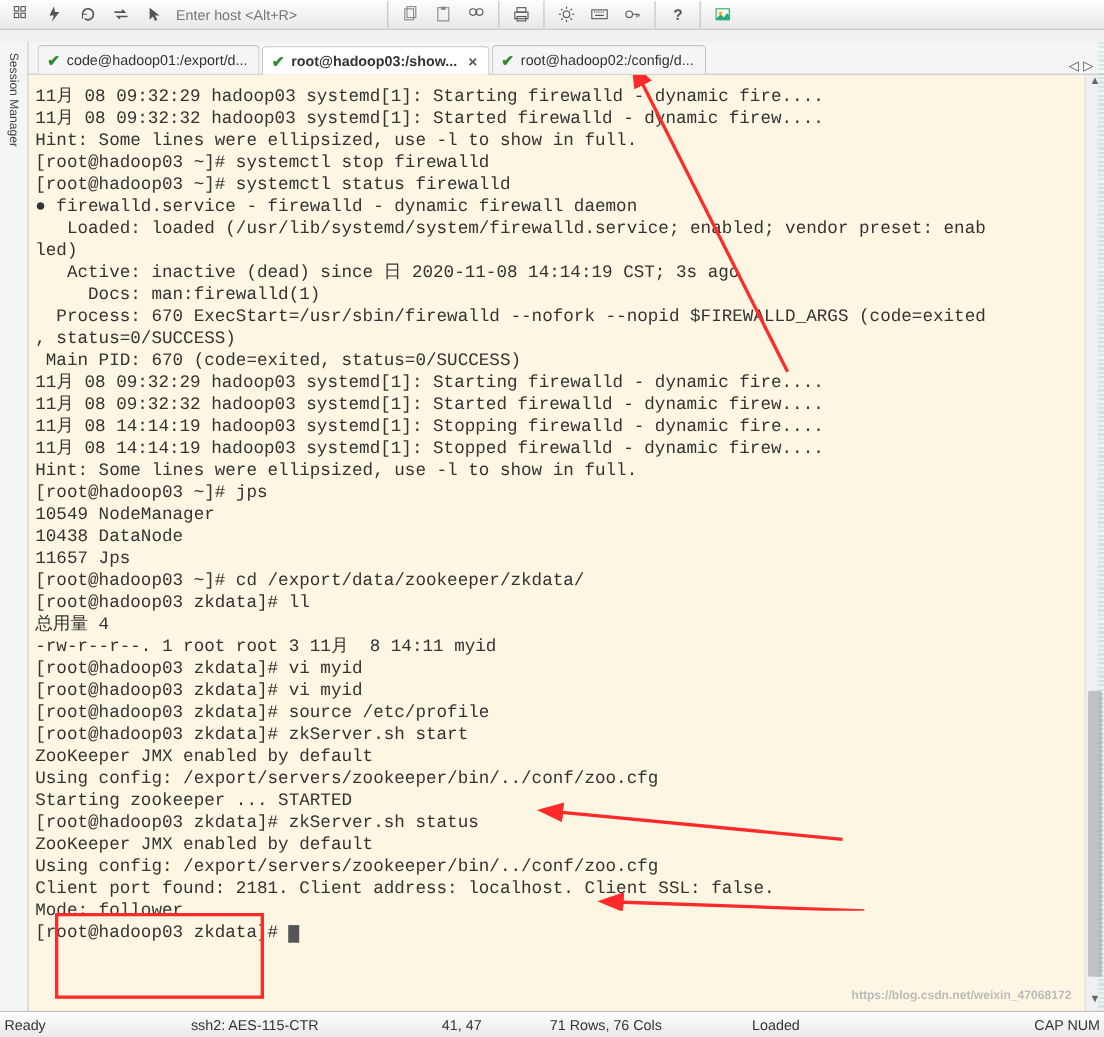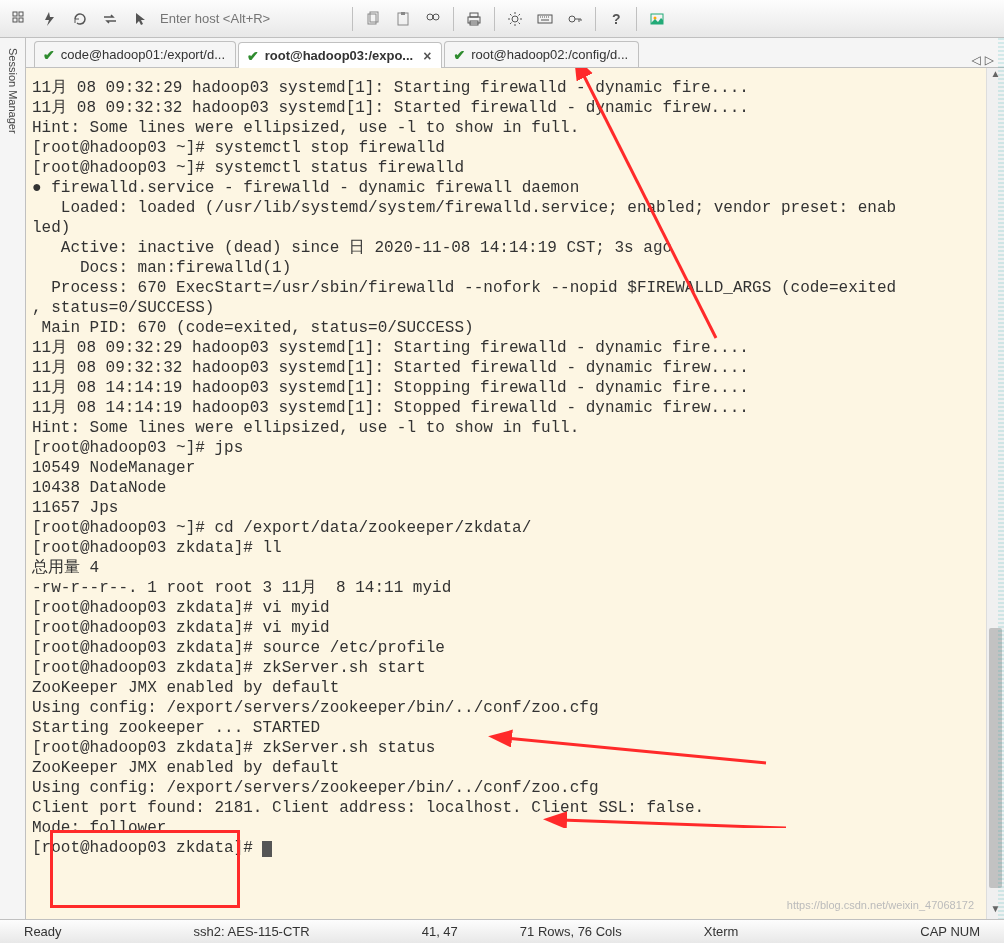--- a/index.html
+++ b/index.html
@@ -6,21 +6,21 @@
   body {
     font-family: "Segoe UI", Tahoma, sans-serif;
     font-size: 12px;
     background: #f0f0f0;
     width: 1004px;
     height: 943px;
     overflow: hidden;
     position: relative;
   }
   .toolbar {
-    height: 38px;
+    height: 27px;
     background: linear-gradient(#fdfdfd,#e8e8e8);
     border-bottom: 1px solid #c0c0c0;
     display: flex;
     align-items: center;
     padding: 0 6px;
     gap: 2px;
   }
   .tb-btn {
     width: 28px; height: 28px;
     display: flex; align-items: center; justify-content: center;
@@ -135,37 +135,38 @@
     background:#555;
     vertical-align: text-bottom;
   }
   .statusbar {
     position:absolute;
     left:0; right:0; bottom:0; height:24px;
     background: linear-gradient(#fdfdfd,#e8e8e8);
     border-top:1px solid #c0c0c0;
     display:flex; align-items:center;
     font-size:13px; color:#333;
-    padding:0 24px;
+    padding:0 4px;
     gap: 26px;
   }
   .statusbar .cell { white-space:nowrap; }
   .statusbar .spacer { flex:1; }
   .right-gutter {
     position:absolute;
     right:0; top:38px; width:6px; bottom:24px;
     background: repeating-linear-gradient(#1aa, #1aa 2px, transparent 2px, transparent 4px);
     opacity:0.15;
   }
   .watermark {
     position:absolute;
     right:12px; bottom:4px;
     color:#bbb;
     font-size:11px;
     font-family: sans-serif;
+    font-weight: bold;
   }
 </style>
 </head>
 <body>
 
 <div class="toolbar">
   <div class="tb-btn">
       <svg width="16" height="16" viewBox="0 0 16 16">
         <rect x="1" y="1" width="4" height="4" fill="none" stroke="#555"></rect>
         <rect x="7" y="1" width="4" height="4" fill="none" stroke="#555"></rect>
@@ -262,21 +263,21 @@
   <span>Session Manager</span>
 </div>
 
 <div class="tabstrip">
   <div class="tab">
     <span class="tab-check">✔</span>
     <span>code@hadoop01:/export/d...</span>
   </div>
   <div class="tab active">
     <span class="tab-check">✔</span>
-    <span>root@hadoop03:/expo...</span>
+    <span>root@hadoop03:/show...</span>
     <span class="tab-close">×</span>
   </div>
   <div class="tab">
     <span class="tab-check">✔</span>
     <span>root@hadoop02:/config/d...</span>
   </div>
   <div class="tab-nav">
     <span>◁</span>
     <span>▷</span>
   </div>
@@ -309,16 +310,16 @@
 
 <div class="statusbar">
   <span class="cell">Ready</span>
   <span style="width:80px"></span>
   <span class="cell">ssh2: AES-115-CTR</span>
   <span style="width:60px"></span>
   <span class="cell">41, 47</span>
   <span style="width:10px"></span>
   <span class="cell">71 Rows, 76 Cols</span>
   <span style="width:30px"></span>
-  <span class="cell">Xterm</span>
+  <span class="cell">Loaded</span>
   <span class="spacer"></span>
   <span class="cell">CAP NUM</span>
 </div>
 
 </body></html>

